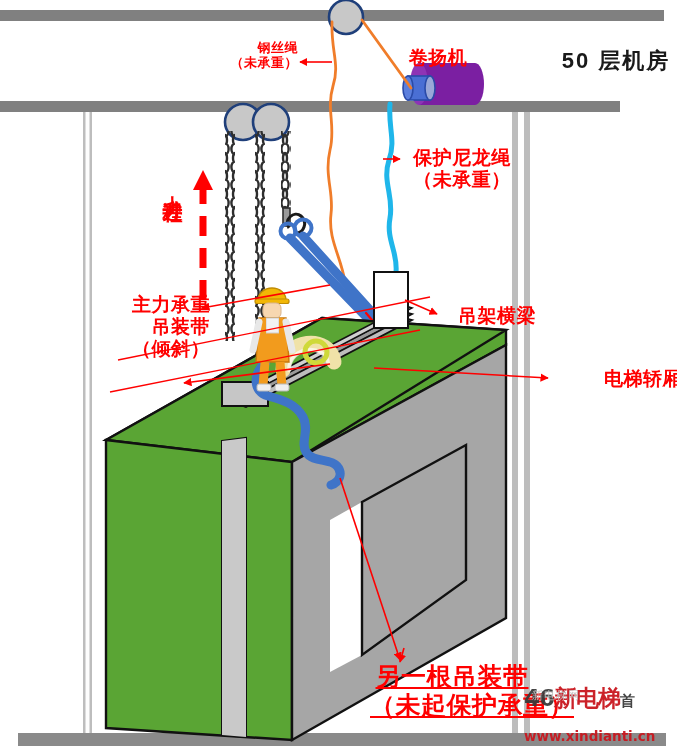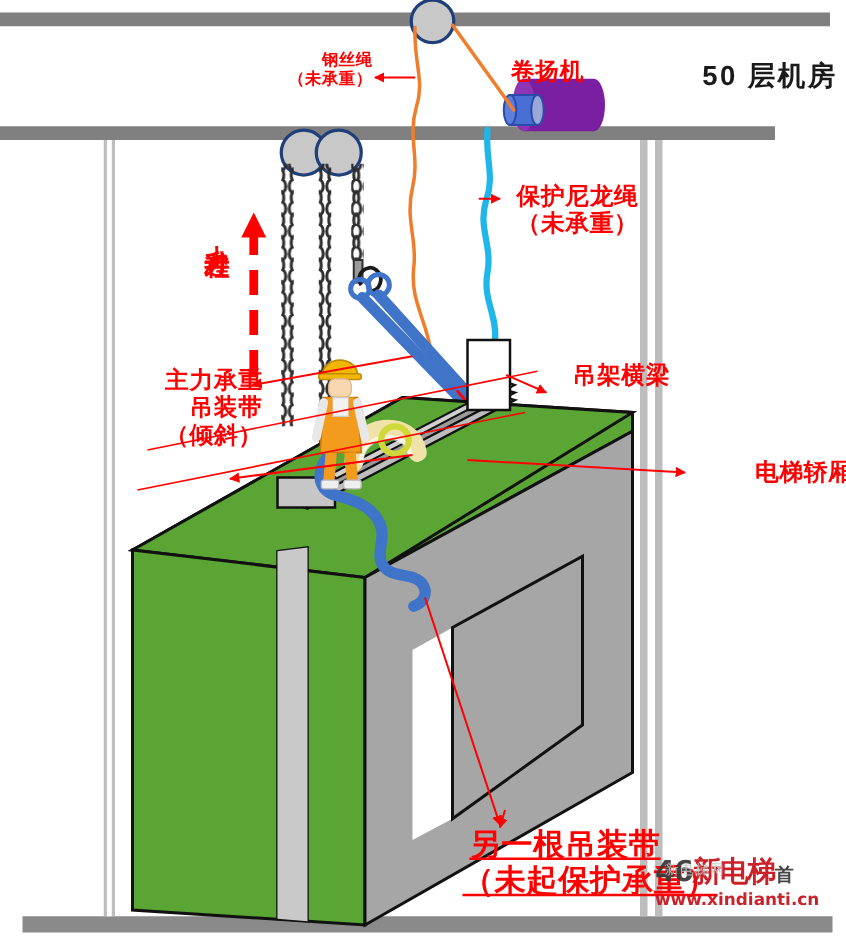--- a/index.html
+++ b/index.html
@@ -59,21 +59,21 @@
   .wm-top .cn{color:#c9171e;}
   .wm-top .tail{color:#3a3a3a;font-size:15px;}
   .wm-url{
     font-family:"DejaVu Sans","Liberation Sans",sans-serif;
     font-weight:bold;
     font-size:13.5px;
     color:#c9171e;
     letter-spacing:0px;
     line-height:15px;
     white-space:nowrap;
-    margin-top:1px;
+    margin-top:16px;
   }
   .wm-ghost{
     position:absolute;
     left:8px; top:2px;
     font-size:11px;
     color:#bdbdbd;
     letter-spacing:1px;
     white-space:nowrap;
   }
 </style>
@@ -274,21 +274,21 @@
   <div class="lbl lbl-c red" style="left:402px; top:147px; width:120px; font-size:19px;">保护尼龙绳
 （未承重）</div>
 
   <div class="lbl red vert" style="left:163px; top:180px; font-size:20px;">上升过程</div>
 
   <div class="lbl lbl-c red" style="left:92px; top:294px; width:118px; font-size:19px;text-align:right;">主力承重
 吊装带
 （倾斜）</div>
 
 
-  <div class="lbl lbl-l red" style="left:442px; top:290px; width:110px; font-size:19px;">吊架横梁</div>
+  <div class="lbl lbl-l red" style="left:442px; top:305px; width:110px; font-size:19px;">吊架横梁</div>
 
   <div class="lbl lbl-l red" style="left:554px; top:368px; width:110px; font-size:19px;margin-left:34px;">电梯轿厢</div>
 
   <div class="lbl lbl-c red" style="left:370px; top:662px; width:164px; font-size:25px;text-decoration:underline;">另一根吊装带
 （未起保护承重）</div>
 
   <div class="wm">
     <div class="wm-top">
       <span class="num">46</span><span class="cn">新电梯</span><span class="tail">首</span>
     </div>

